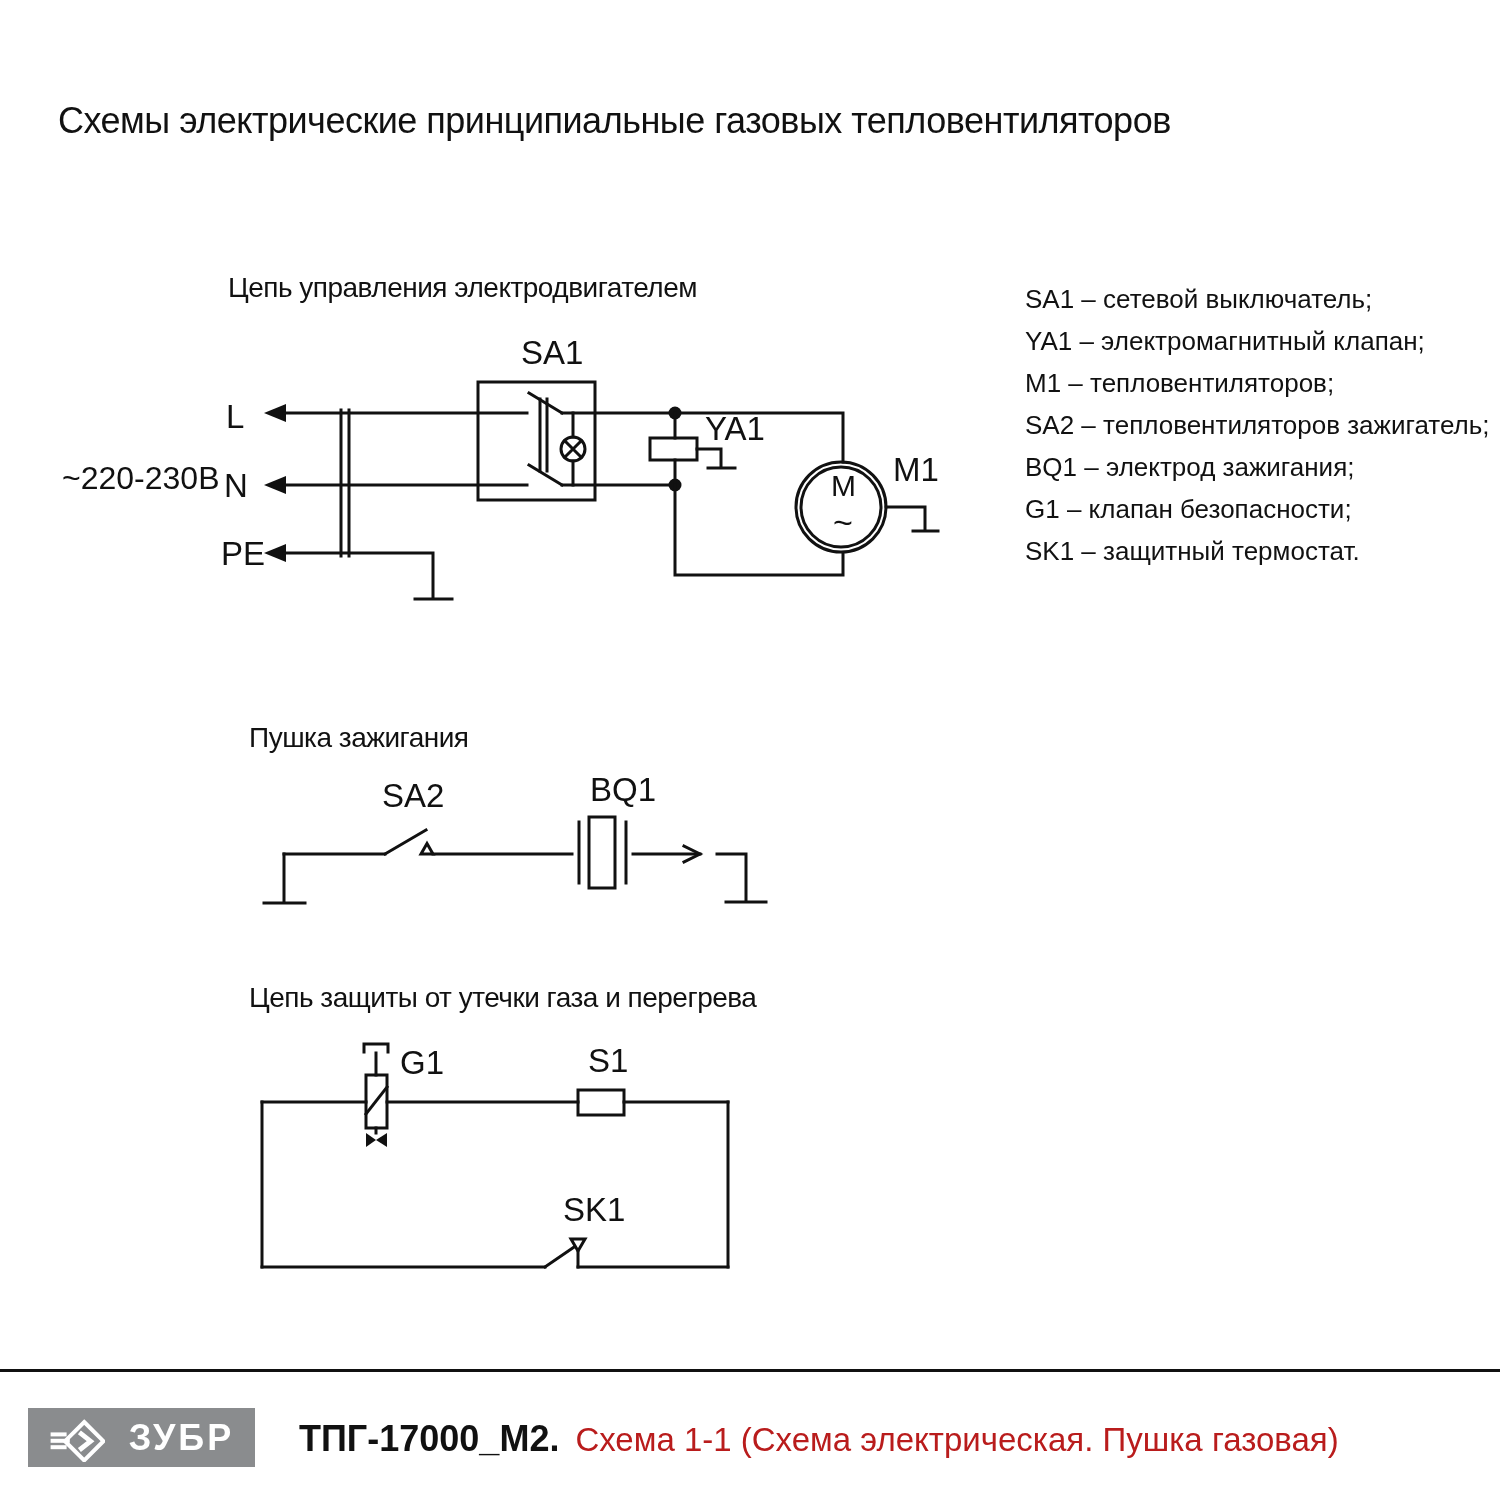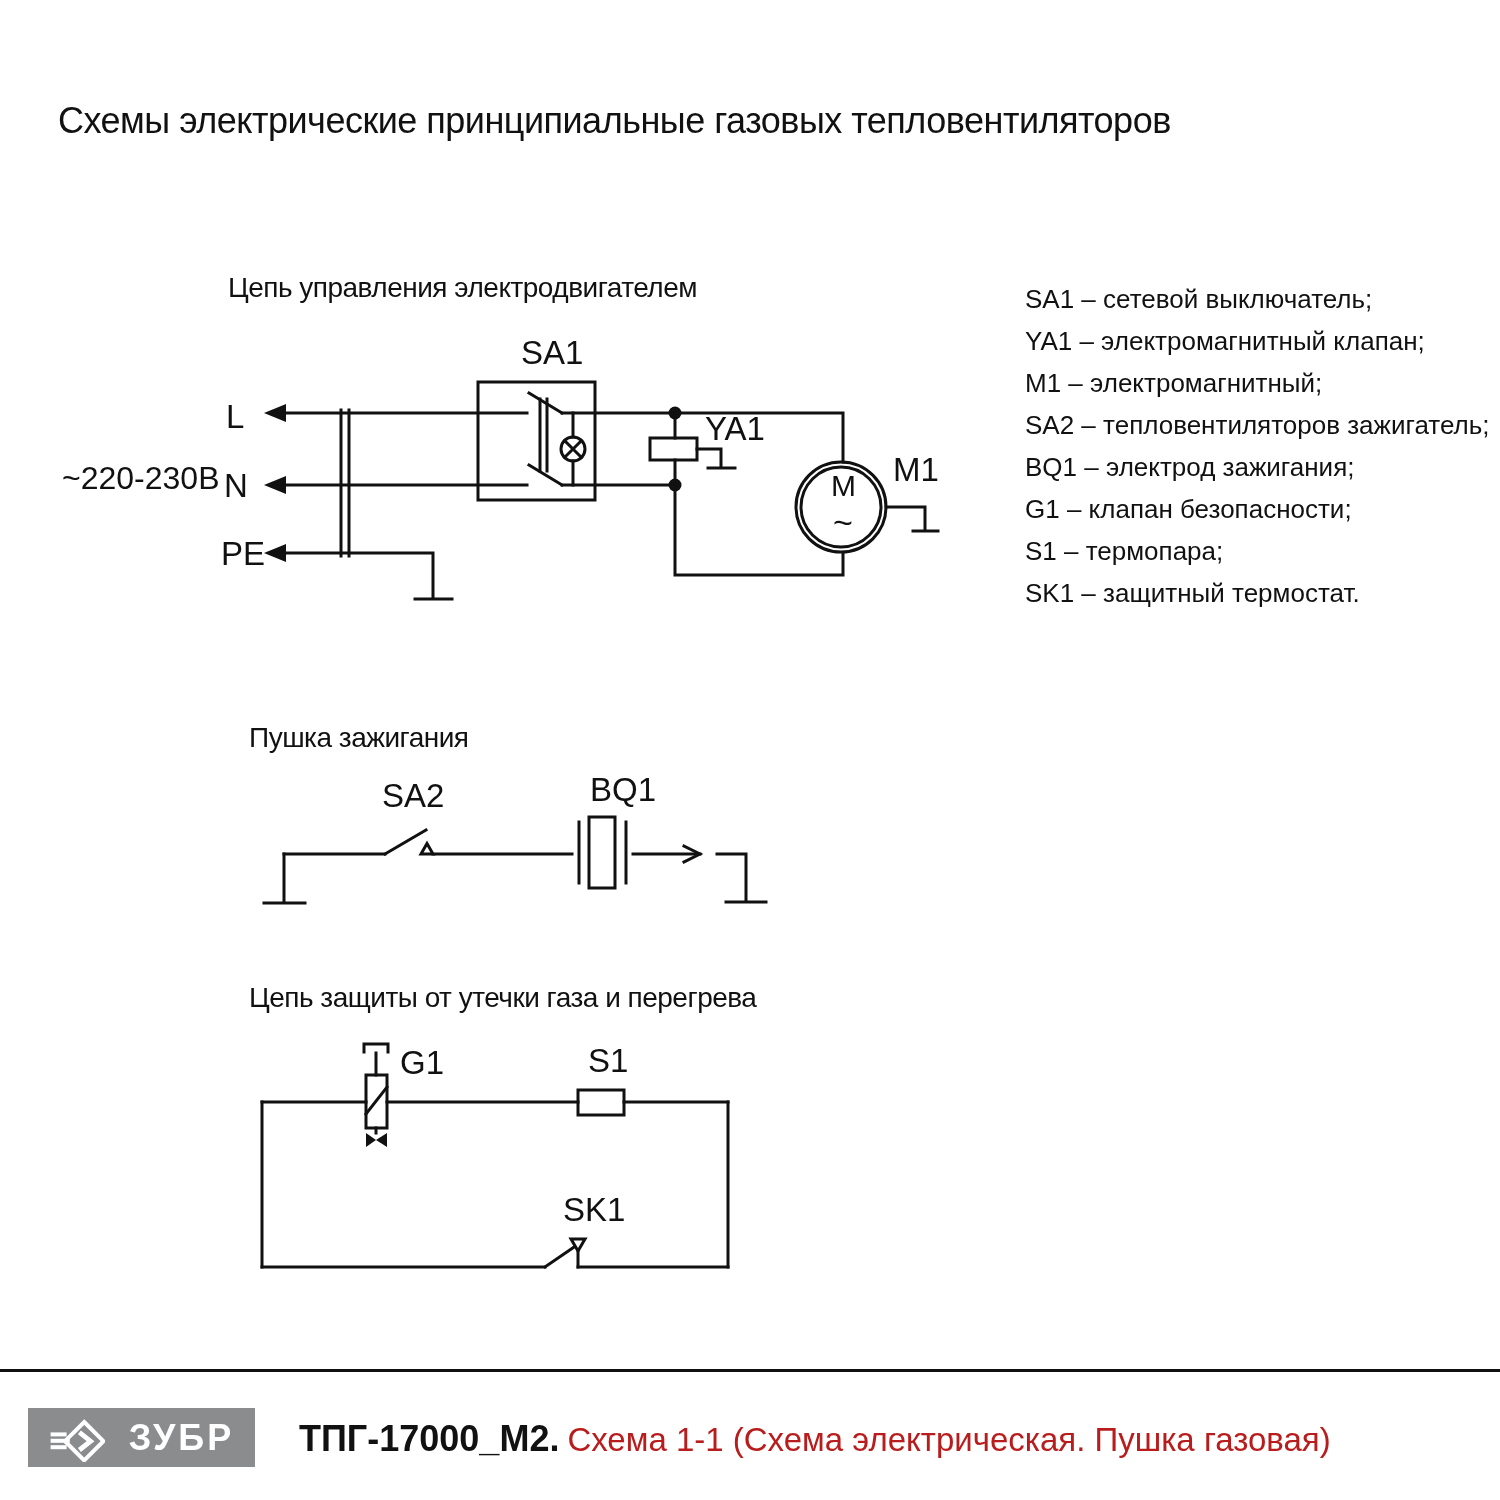--- a/index.html
+++ b/index.html
@@ -19,21 +19,21 @@
   }
   #schematic .fill{fill:#111;stroke:none;}
   #schematic text{stroke:none;fill:#111;font-family:"Liberation Sans",sans-serif;}
   .lbl{font-size:33px;}
   .legend{left:1025px;top:284px;display:flex;flex-direction:column;gap:11px;}
   .legend-row{font-size:26px;white-space:nowrap;}
   .footer-rule{left:0;top:1369px;width:1500px;height:3px;background:#111;}
   .logo{left:28px;top:1408px;width:227px;height:59px;background:#8a8c8e;
         display:flex;align-items:center;justify-content:center;gap:24px;}
   .logo-text{color:#ffffff;font-weight:bold;font-size:36px;letter-spacing:3px;line-height:1;}
-  .footer-text{left:299px;top:1418px;display:flex;align-items:baseline;gap:8px;white-space:nowrap;text-align:center;}
+  .footer-text{left:299px;top:1418px;display:flex;align-items:baseline;gap:16px;white-space:nowrap;text-align:center;}
   .footer-model{font-size:36px;font-weight:bold;}
   .footer-sub{font-size:33px;font-weight:normal;color:#b91c1c;}
 </style>
 </head>
 <body>
 
 <div id="canvas">
 
   <div class="abs main-title">Схемы электрические принципиальные газовых тепловентиляторов</div>
   <div class="abs sec-title" id="c1-title">Цепь управления электродвигателем</div>
@@ -136,25 +136,24 @@
 
       <text x="400" y="1074" class="lbl">G1</text>
       <text x="588" y="1072" class="lbl">S1</text>
       <text x="563" y="1221" class="lbl">SK1</text>
     </g>
   </svg>
 
   <div class="abs legend">
     <div class="legend-row">SA1 – сетевой выключатель;</div>
     <div class="legend-row">YA1 – электромагнитный клапан;</div>
-    <div class="legend-row">M1 – электромагнитный;</div>
+    <div class="legend-row">M1 – тепловентиляторов;</div>
     <div class="legend-row">SA2 – тепловентиляторов зажигатель;</div>
     <div class="legend-row">BQ1 – электрод зажигания;</div>
     <div class="legend-row">G1 – клапан безопасности;</div>
-    <div class="legend-row">S1 – термопара;</div>
     <div class="legend-row">SK1 – защитный термостат.</div>
   </div>
 
   <div class="abs footer-rule"></div>
 
   <div class="abs logo">
     <svg width="56" height="48" viewBox="0 0 70 60">
       <g fill="#ffffff" stroke="none">
         <rect x="2" y="23" width="20" height="5"></rect>
         <rect x="2" y="31" width="24" height="5"></rect>

